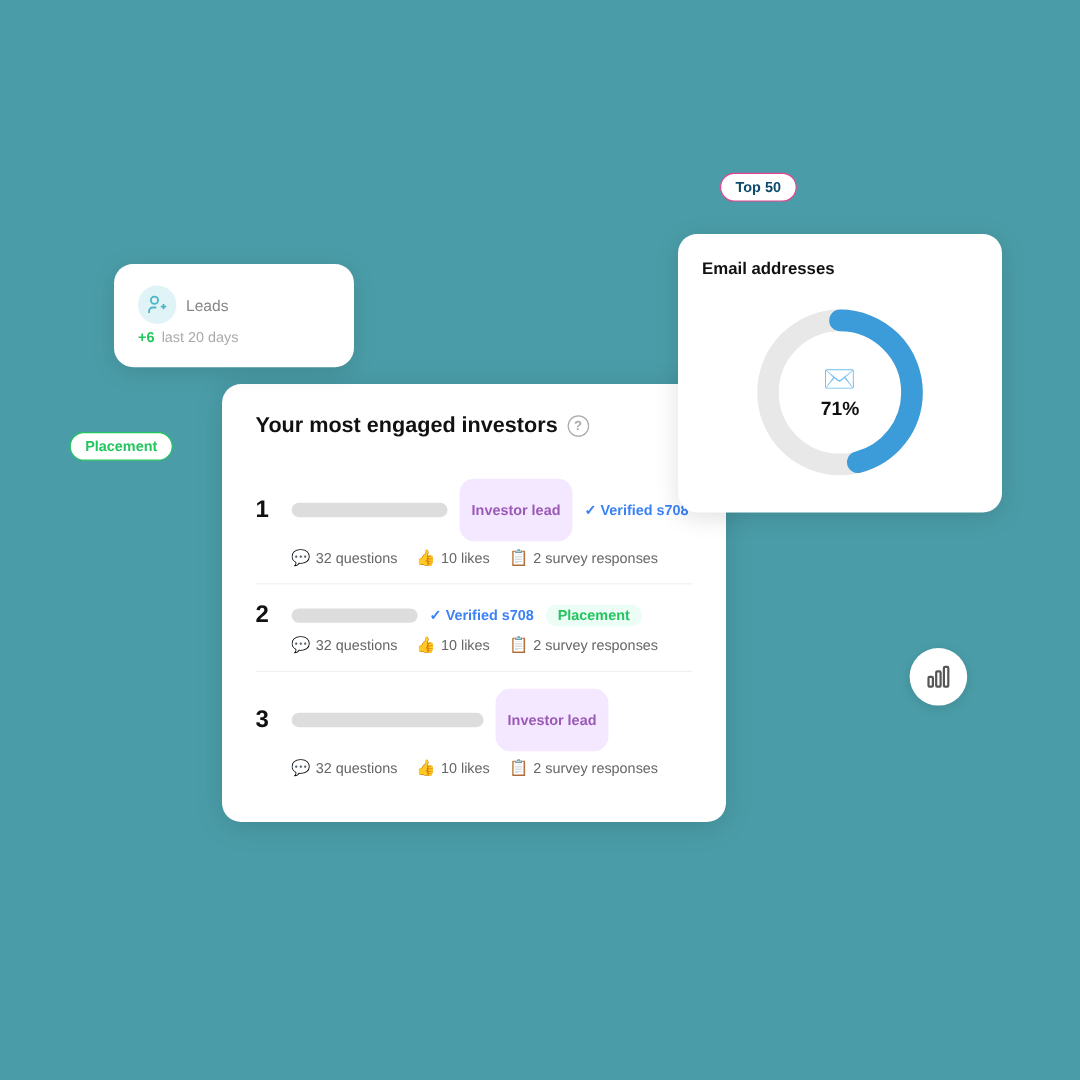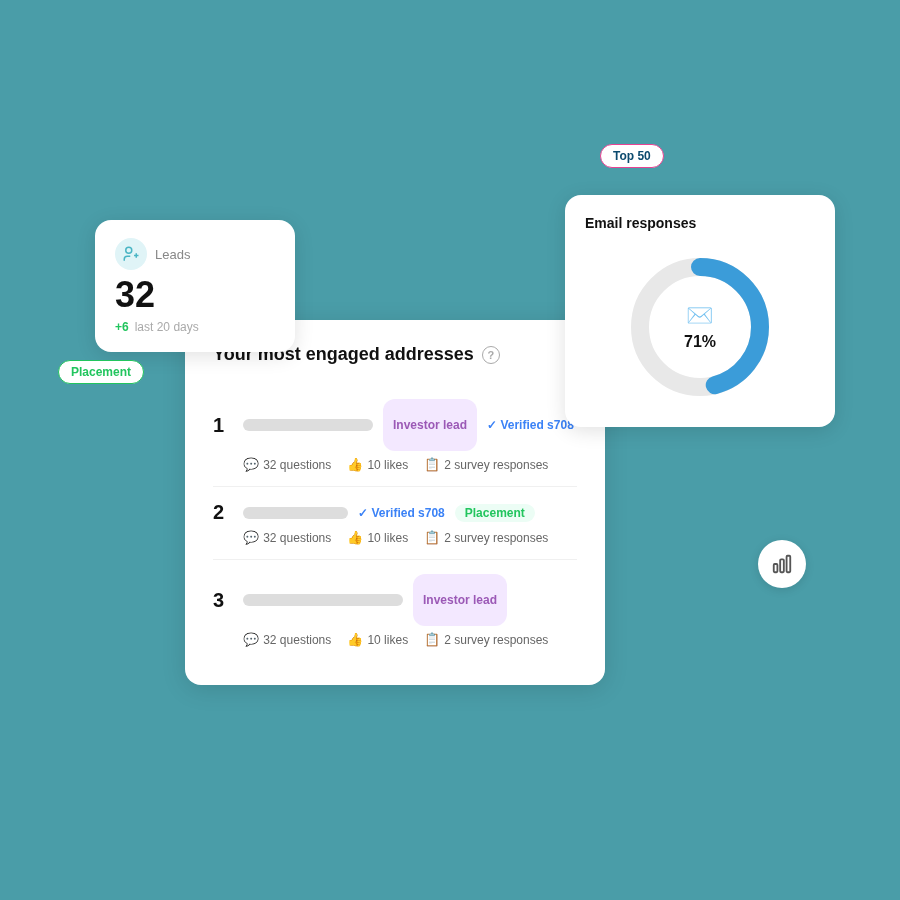--- a/index.html
+++ b/index.html
@@ -286,33 +286,32 @@
     <div class="avatar-icon">
       <svg width="18" height="18" viewBox="0 0 24 24" fill="none" stroke="#4ab5c4" stroke-width="2">
         <circle cx="9" cy="7" r="4"></circle>
           <path d="M3 21v-2a4 4 0 0 1 4-4h4"></path>
           <line x1="19" y1="11" x2="19" y2="17"></line>
           <line x1="16" y1="14" x2="22" y2="14"></line>
       </svg>
     </div>
     <span class="leads-label">Leads</span>
   </div>
-  <div class="leads-number">32</div>
   <div class="leads-footer">
     <span class="leads-delta">+6</span>
     <span class="leads-period">last 20 days</span>
   </div>
 </div>
 
 <div class="placement-badge">Placement</div>
 
 <div class="top50-badge">Top 50</div>
 
 <div class="email-card">
-  <div class="email-card-title">Email responses</div>
+  <div class="email-card-title">Email addresses</div>
   <div class="donut-container">
     <svg class="donut-svg" viewBox="0 0 160 160">
 
       <circle cx="80" cy="80" r="60" fill="none" stroke="#e8e8e8" stroke-width="18"></circle>
 
       <circle cx="80" cy="80" r="60" fill="none" stroke="#3b9cd9" stroke-width="18" stroke-dasharray="267.5 376.99" stroke-dashoffset="94.25" stroke-linecap="round" transform="rotate(-90 80 80)"></circle>
     </svg>
     <div class="donut-center">
       <span class="donut-envelope">✉️</span>
       <span class="donut-percent">71%</span>
@@ -323,21 +322,21 @@
 <div class="analytics-icon">
   <svg width="22" height="22" viewBox="0 0 24 24" fill="none" stroke="#555" stroke-width="2">
     <rect x="3" y="12" width="4" height="9" rx="1"></rect>
       <rect x="10" y="7" width="4" height="14" rx="1"></rect>
       <rect x="17" y="3" width="4" height="18" rx="1"></rect>
   </svg>
 </div>
 
 <div class="investors-card">
   <div class="investors-title">
-    <span>Your most engaged addresses</span>
+    <span>Your most engaged investors</span>
     <span class="help-icon">?</span>
   </div>
 
   <div class="investor-row">
     <div class="investor-row-top">
       <span class="investor-rank">1</span>
       <div class="investor-name-bar name-bar-1"></div>
       <span class="tag tag-investor">Investor lead</span>
       <span class="tag-verified">✓ Verified s708</span>
     </div>

